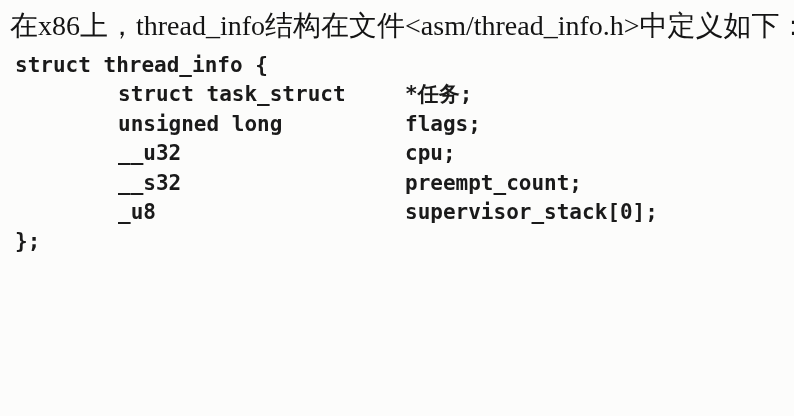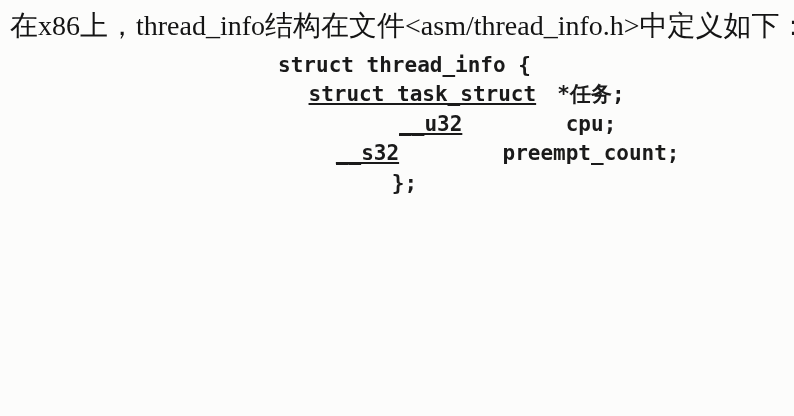--- a/index.html
+++ b/index.html
@@ -26,66 +26,71 @@
     color: #141414;
   }
   .code {
     margin-top: 6px;
     font-family: "DejaVu Sans Mono", "Liberation Mono", monospace;
     font-weight: 700;
     font-size: 21px;
     line-height: 29.4px;
     color: #1a1a1a;
     white-space: nowrap;
-    text-align: center;
   }
   .code-line {
     height: 29.4px;
   }
   .code-line.outer {
     padding-left: 15px;
   }
   .code-line.member {
     padding-left: 118px;
   }
   .member .type {
     display: inline-block;
     width: 270px;
-    text-decoration: underline;
   }
   .member .field {
     display: inline-block;
+    margin-left: 17px;
   }
 </style>
 </head>
 <body>
 
 <div class="page">
 
   <p class="intro">在x86上，thread_info结构在文件&lt;asm/thread_info.h&gt;中定义如下：</p>
 
   <div class="code">
 
     <div class="code-line outer">struct thread_info {</div>
 
     <div class="code-line member">
       <span class="type">struct task_struct</span><span class="field">*任务;</span>
     </div>
 
 
+    <div class="code-line member">
+      <span class="type">unsigned long</span><span class="field">flags;</span>
+    </div>
 
 
     <div class="code-line member">
       <span class="type">__u32</span><span class="field">cpu;</span>
     </div>
 
     <div class="code-line member">
       <span class="type">__s32</span><span class="field">preempt_count;</span>
     </div>
 
 
 
 
+    <div class="code-line member">
+      <span class="type">_u8</span><span class="field">supervisor_stack[0];</span>
+    </div>
 
     <div class="code-line outer">};</div>
 
   </div>
 </div>
 
 </body></html>

